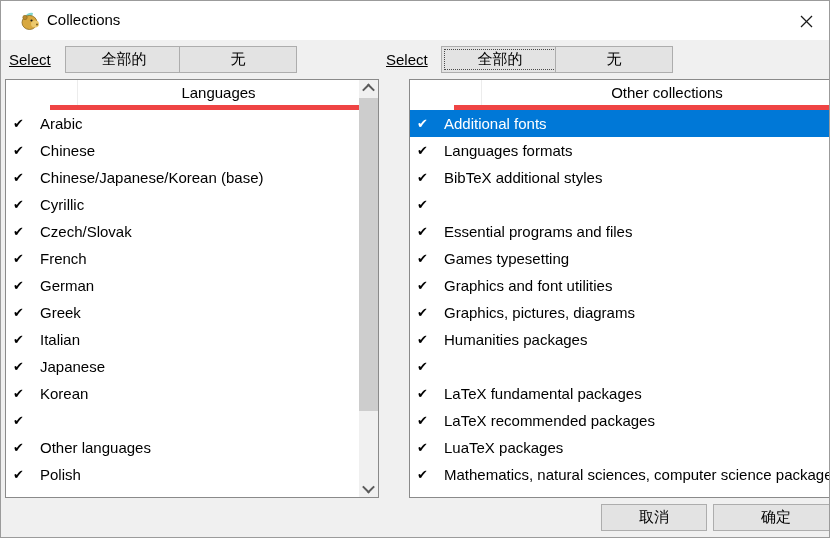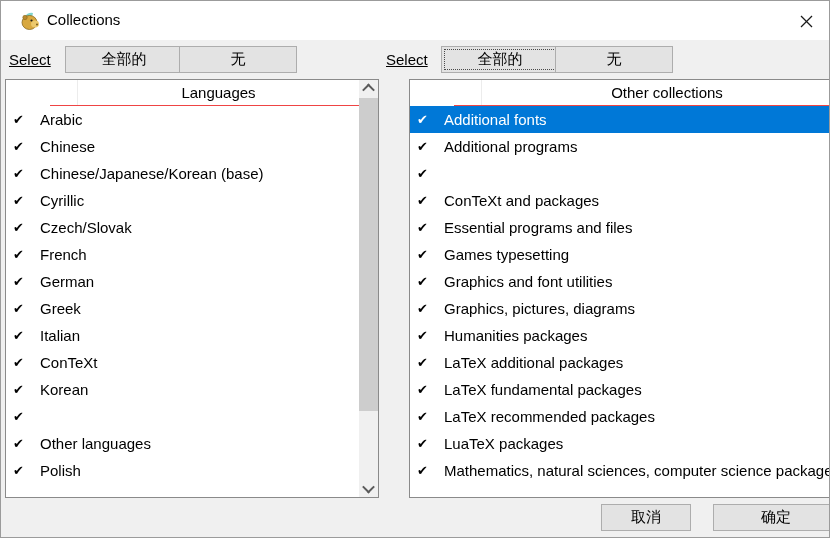--- a/index.html
+++ b/index.html
@@ -19,39 +19,39 @@
     position:absolute;box-sizing:border-box;height:27px;width:118px;
     background:#e3e3e3;border:1px solid #adadad;
     display:flex;align-items:center;justify-content:center;font-size:15px;
   }
   .btn.focused::after{content:"";position:absolute;inset:2px;border:1px dotted #4a4a4a;}
   
   .panel{position:absolute;top:78px;height:419px;box-sizing:border-box;background:#ffffff;border:1px solid #8a8a8a;}
   .panel-left{left:4px;width:374px;}
   .panel-right{left:408px;width:463px;}
   .list-area{position:absolute;left:0;top:0;bottom:0;right:19px;overflow:hidden;}
-  .header-row{height:25px;display:flex;border-bottom:1px solid #ef4444;margin-left:44px;}
+  .header-row{height:25px;display:flex;border-bottom:5px solid #ef4444;margin-left:44px;}
   .header-checkcol{width:28px;box-sizing:border-box;border-right:1px solid #ececec;}
   .header-label{flex:1;text-align:center;line-height:25px;font-size:15px;white-space:nowrap;}
   .row{height:27px;display:flex;align-items:center;white-space:nowrap;}
   .row .check{width:28px;box-sizing:border-box;padding-left:7px;font-size:13px;flex:none;}
   .row .label{padding-left:6px;font-size:15px;}
   .row.selected{background:#0078d7;color:#ffffff;}
   
   .scrollbar{position:absolute;right:0;top:0;bottom:0;width:19px;background:#f0f0f0;}
   .sb-btn{position:absolute;left:0;width:19px;height:17px;display:flex;align-items:center;justify-content:center;}
   .sb-up{top:0;} .sb-down{bottom:0;}
   .chev{width:7px;height:7px;border-left:2px solid #5a5a5a;border-top:2px solid #5a5a5a;}
   .chev.up{transform:rotate(45deg) translate(1px,1px);}
   .chev.down{transform:rotate(225deg) translate(1px,1px);}
   .sb-thumb{position:absolute;left:0;width:19px;background:#cdcdcd;}
   .thumb-left{top:18px;height:313px;}
   .thumb-right{top:18px;height:277px;}
   
-  .btn-cancel{left:600px;top:503px;width:90px;}
+  .btn-cancel{left:600px;top:503px;width:106px;}
   .btn-ok{left:712px;top:503px;width:126px;}
   .btn-all-left{left:64px;top:45px;}
   .btn-none-left{left:178px;top:45px;}
   .btn-all-right{left:440px;top:45px;}
   .btn-none-right{left:554px;top:45px;}
   .sel-left{left:8px;} .sel-right{left:385px;}
 </style>
 </head>
 <body>
 
@@ -120,21 +120,21 @@
       <div class="row">
           <span class="check">✔</span>
           <span class="label">Greek</span>
         </div>
       <div class="row">
           <span class="check">✔</span>
           <span class="label">Italian</span>
         </div>
       <div class="row">
           <span class="check">✔</span>
-          <span class="label">ConTeXt</span>
+          <span class="label">Japanese</span>
         </div>
       <div class="row">
           <span class="check">✔</span>
           <span class="label">Korean</span>
         </div>
       <div class="row">
           <span class="check">✔</span>
         </div>
       <div class="row">
           <span class="check">✔</span>
@@ -161,28 +161,28 @@
       <div class="header-row">
         <div class="header-checkcol"></div>
         <div class="header-label">Other collections</div>
       </div>
       <div class="row selected">
           <span class="check">✔</span>
           <span class="label">Additional fonts</span>
         </div>
       <div class="row">
           <span class="check">✔</span>
-          <span class="label">Additional programs</span>
-        </div>
-      <div class="row">
-          <span class="check">✔</span>
-        </div>
-      <div class="row">
-          <span class="check">✔</span>
-          <span class="label">ConTeXt and packages</span>
+          <span class="label">Languages formats</span>
+        </div>
+      <div class="row">
+          <span class="check">✔</span>
+          <span class="label">BibTeX additional styles</span>
+        </div>
+      <div class="row">
+          <span class="check">✔</span>
         </div>
       <div class="row">
           <span class="check">✔</span>
           <span class="label">Essential programs and files</span>
         </div>
       <div class="row">
           <span class="check">✔</span>
           <span class="label">Games typesetting</span>
         </div>
       <div class="row">
@@ -192,21 +192,20 @@
       <div class="row">
           <span class="check">✔</span>
           <span class="label">Graphics, pictures, diagrams</span>
         </div>
       <div class="row">
           <span class="check">✔</span>
           <span class="label">Humanities packages</span>
         </div>
       <div class="row">
           <span class="check">✔</span>
-          <span class="label">LaTeX additional packages</span>
         </div>
       <div class="row">
           <span class="check">✔</span>
           <span class="label">LaTeX fundamental packages</span>
         </div>
       <div class="row">
           <span class="check">✔</span>
           <span class="label">LaTeX recommended packages</span>
         </div>
       <div class="row">

